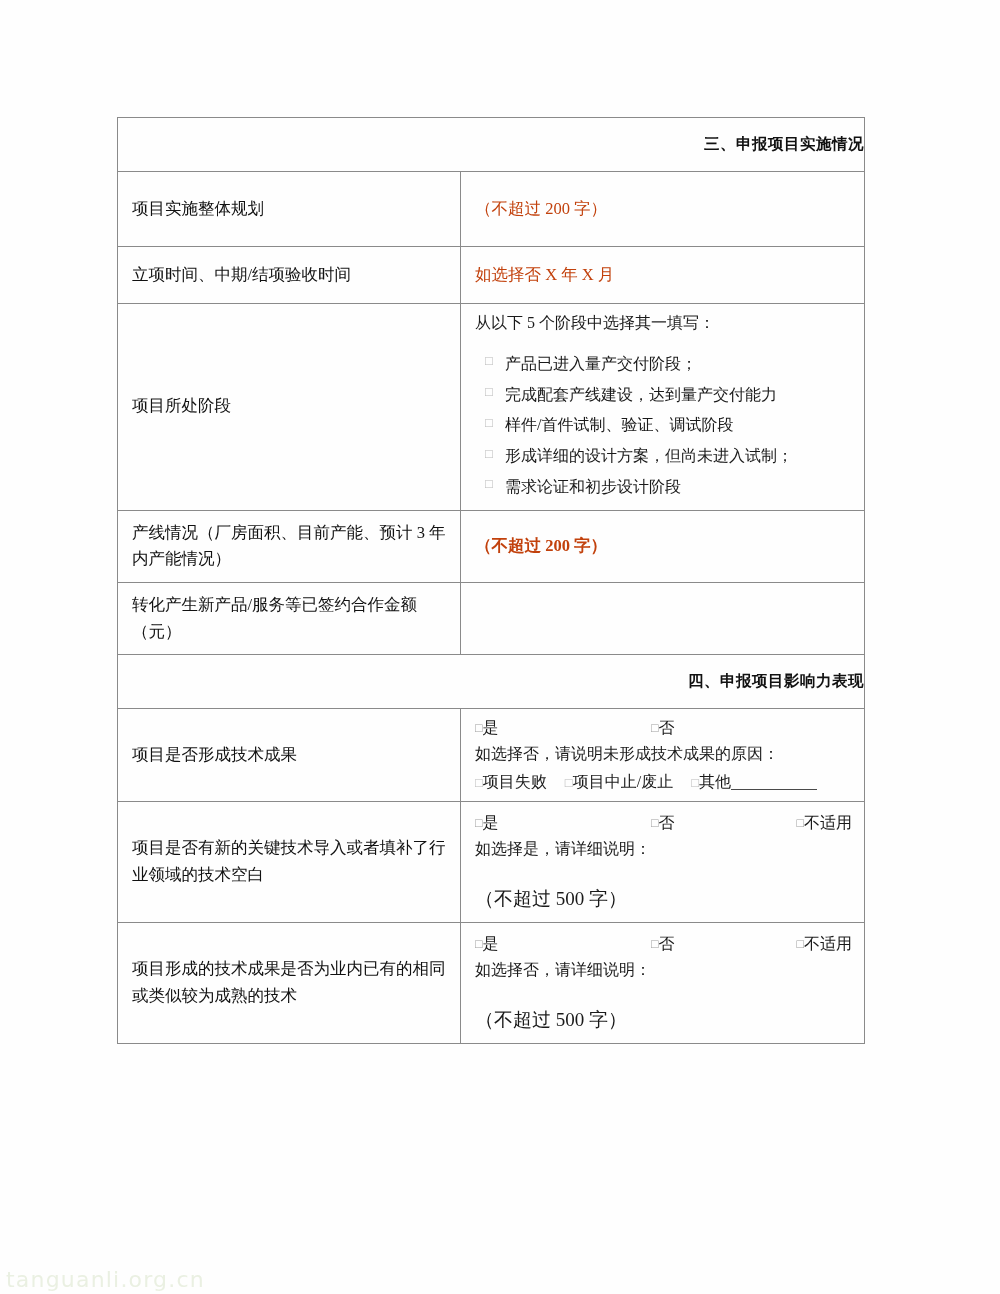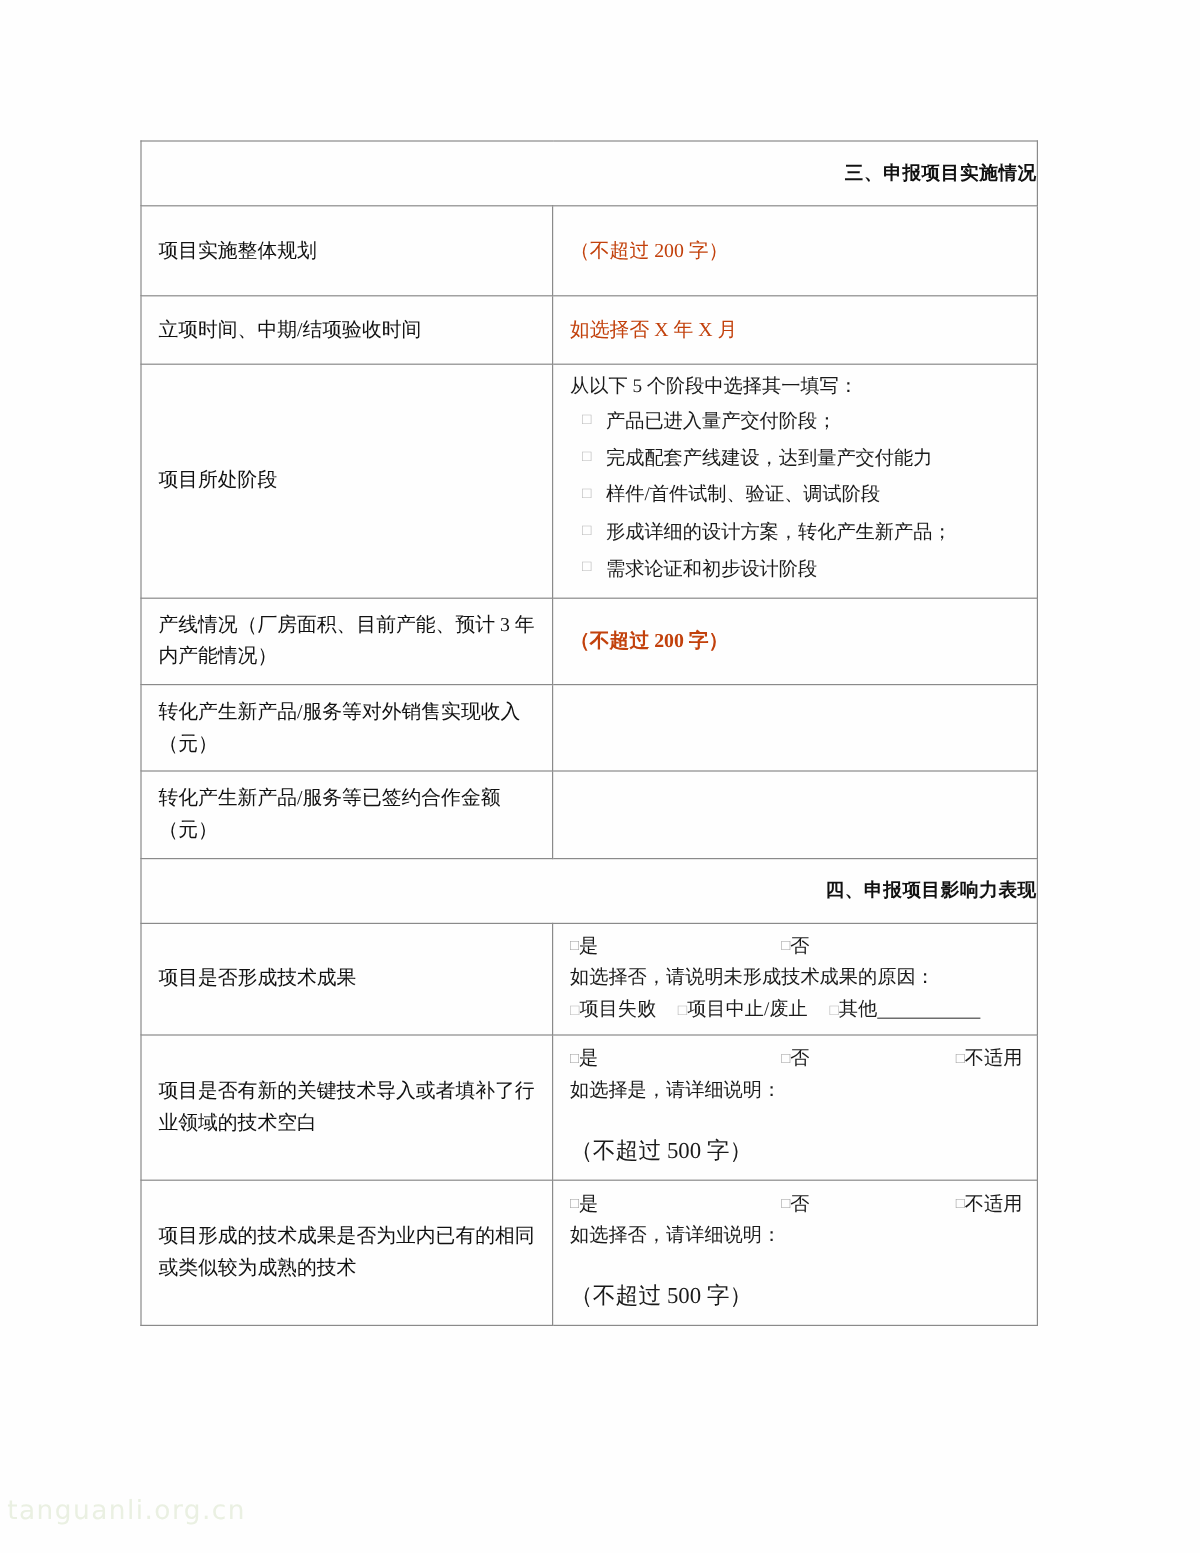--- a/index.html
+++ b/index.html
@@ -67,21 +67,21 @@
     font-size: 16.5px;
     line-height: 1.62;
     color: #c2410c;
   }
   .val.bold { font-weight: bold; }
 
   
   .stage-intro {
     font-size: 16px;
     line-height: 1.5;
-    margin: 0 0 2px 0;
+    margin: 0 0 14px 0;
   }
   .stage-list {
     list-style: none;
     margin: 0;
     padding: 0;
   }
   .stage-list li {
     font-size: 16px;
     line-height: 1.92;
     padding-left: 30px;
@@ -134,21 +134,21 @@
     display: inline-block;
     width: 86px;
     border-bottom: 1.4px solid #4a4a4a;
     vertical-align: -3px;
   }
 
   
   .watermark {
     position: absolute;
     left: 6px;
-    bottom: 22px;
+    bottom: 2px;
     font-family: "DejaVu Sans", sans-serif;
     font-size: 22px;
     letter-spacing: 1.2px;
     color: #eaf0e2;
     user-select: none;
   }
 </style>
 </head>
 <body>
 
@@ -201,48 +201,40 @@
               <li>
                 <span class="box">□</span>
                 <span>完成配套产线建设，达到量产交付能力</span>
               </li>
               <li>
                 <span class="box">□</span>
                 <span>样件/首件试制、验证、调试阶段</span>
               </li>
               <li>
                 <span class="box">□</span>
-                <span>形成详细的设计方案，转化产生新产品；</span>
+                <span>形成详细的设计方案，但尚未进入试制；</span>
               </li>
               <li>
                 <span class="box">□</span>
                 <span>需求论证和初步设计阶段</span>
               </li>
             </ul>
           </div>
         </td>
       </tr>
 
       <tr>
         <td style="height:56px">
           <div class="cell-pad lbl">产线情况（厂房面积、目前产能、预计 3 年内产能情况）</div>
         </td>
         <td>
           <div class="cell-pad val bold">（不超过 200 字）</div>
         </td>
       </tr>
 
-      <tr>
-        <td style="height:56px">
-          <div class="cell-pad lbl">转化产生新产品/服务等对外销售实现收入（元）</div>
-        </td>
-        <td>
-          <div class="cell-pad val"></div>
-        </td>
-      </tr>
 
       <tr>
         <td style="height:56px">
           <div class="cell-pad lbl">转化产生新产品/服务等已签约合作金额（元）</div>
         </td>
         <td>
           <div class="cell-pad val"></div>
         </td>
       </tr>
 

